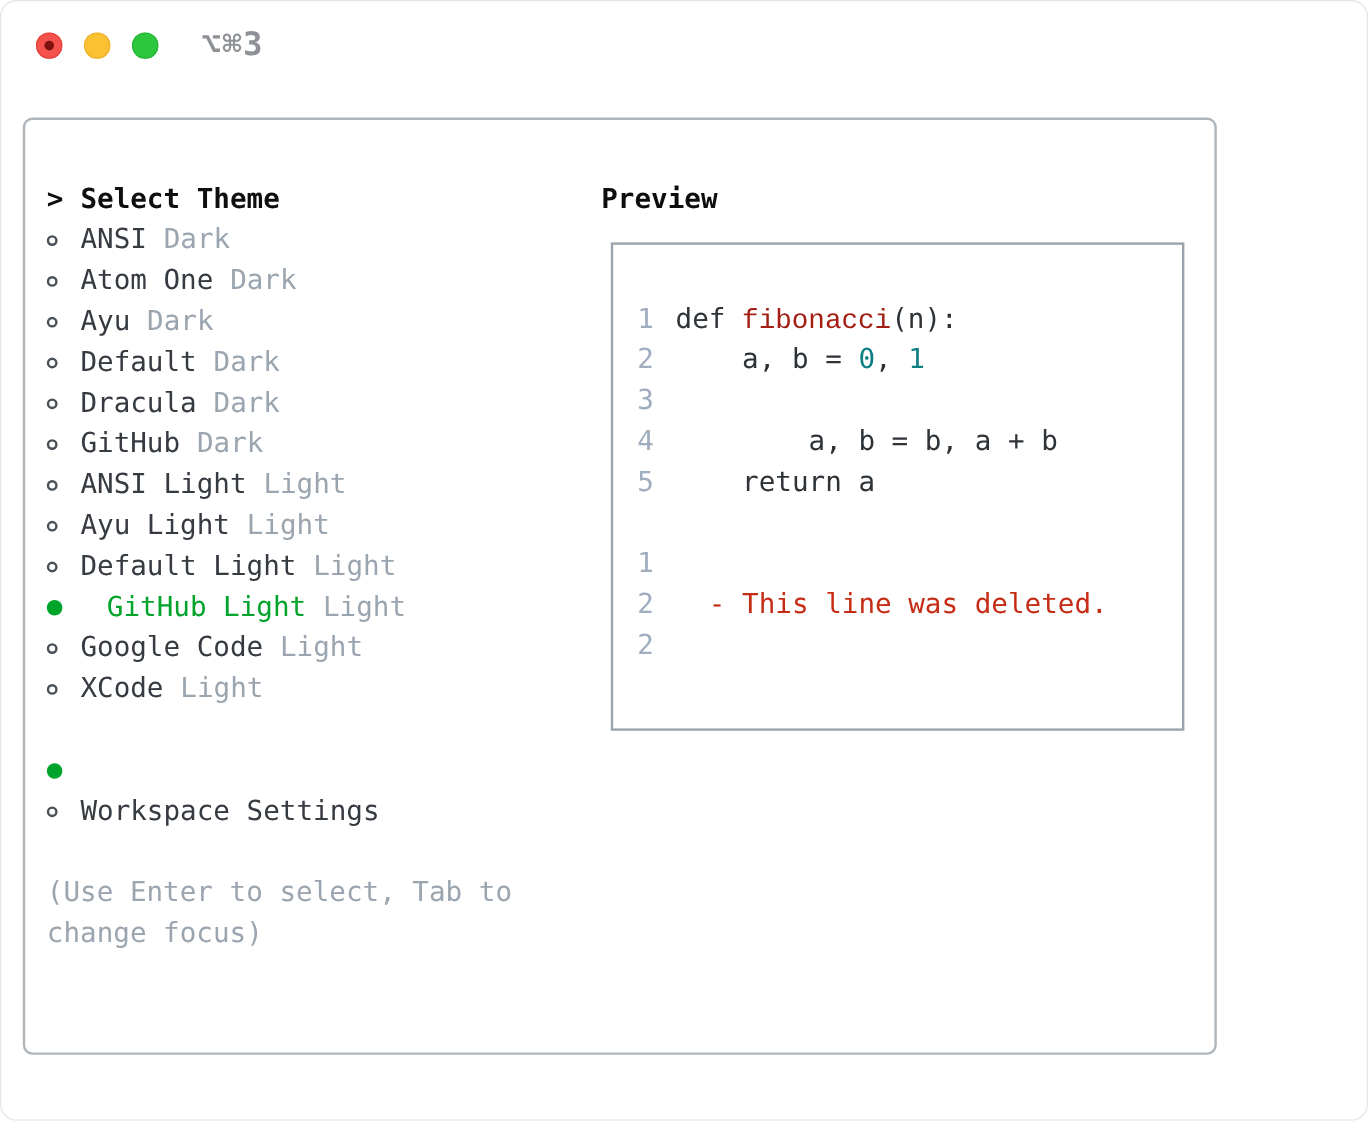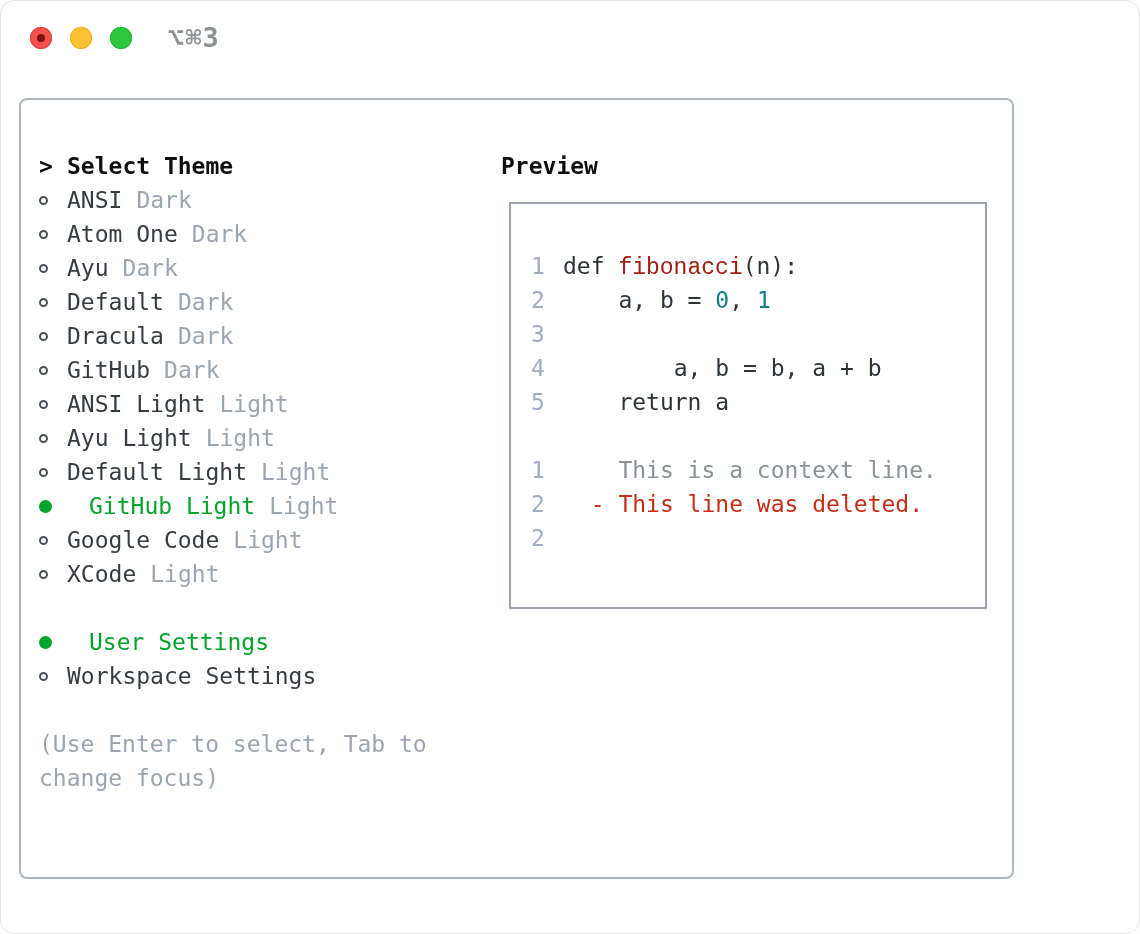--- a/index.html
+++ b/index.html
@@ -182,21 +182,20 @@
         </div>
 
       <div class="spacer"></div>
 
 
       <div id="apply-list">
           <div class="row">
             <span class="marker">
               <span class="disc"></span>
             </span>
-            <span class="item-name selected">User Settings</span>
           </div>
           <div class="row">
             <span class="marker">
               <span class="ring"></span>
             </span>
             <span class="item-name">Workspace Settings</span>
           </div>
         </div>
 
       <div class="spacer"></div>
@@ -225,21 +224,20 @@
         <div class="code-line">
           <span class="ln">5</span>
           <span class="code"><span class="seg-plain">    return a</span></span>
         </div>
         <div class="code-line">
           <span class="ln"></span>
           <span class="code"></span>
         </div>
         <div class="code-line">
           <span class="ln">1</span>
-          <span class="code"><span class="seg-context">    This is a context line.</span></span>
         </div>
         <div class="code-line">
           <span class="ln">2</span>
           <span class="code"><span class="seg-deleted">  - This line was deleted.</span></span>
         </div>
         <div class="code-line">
           <span class="ln">2</span>
         </div>
       </div>
 

